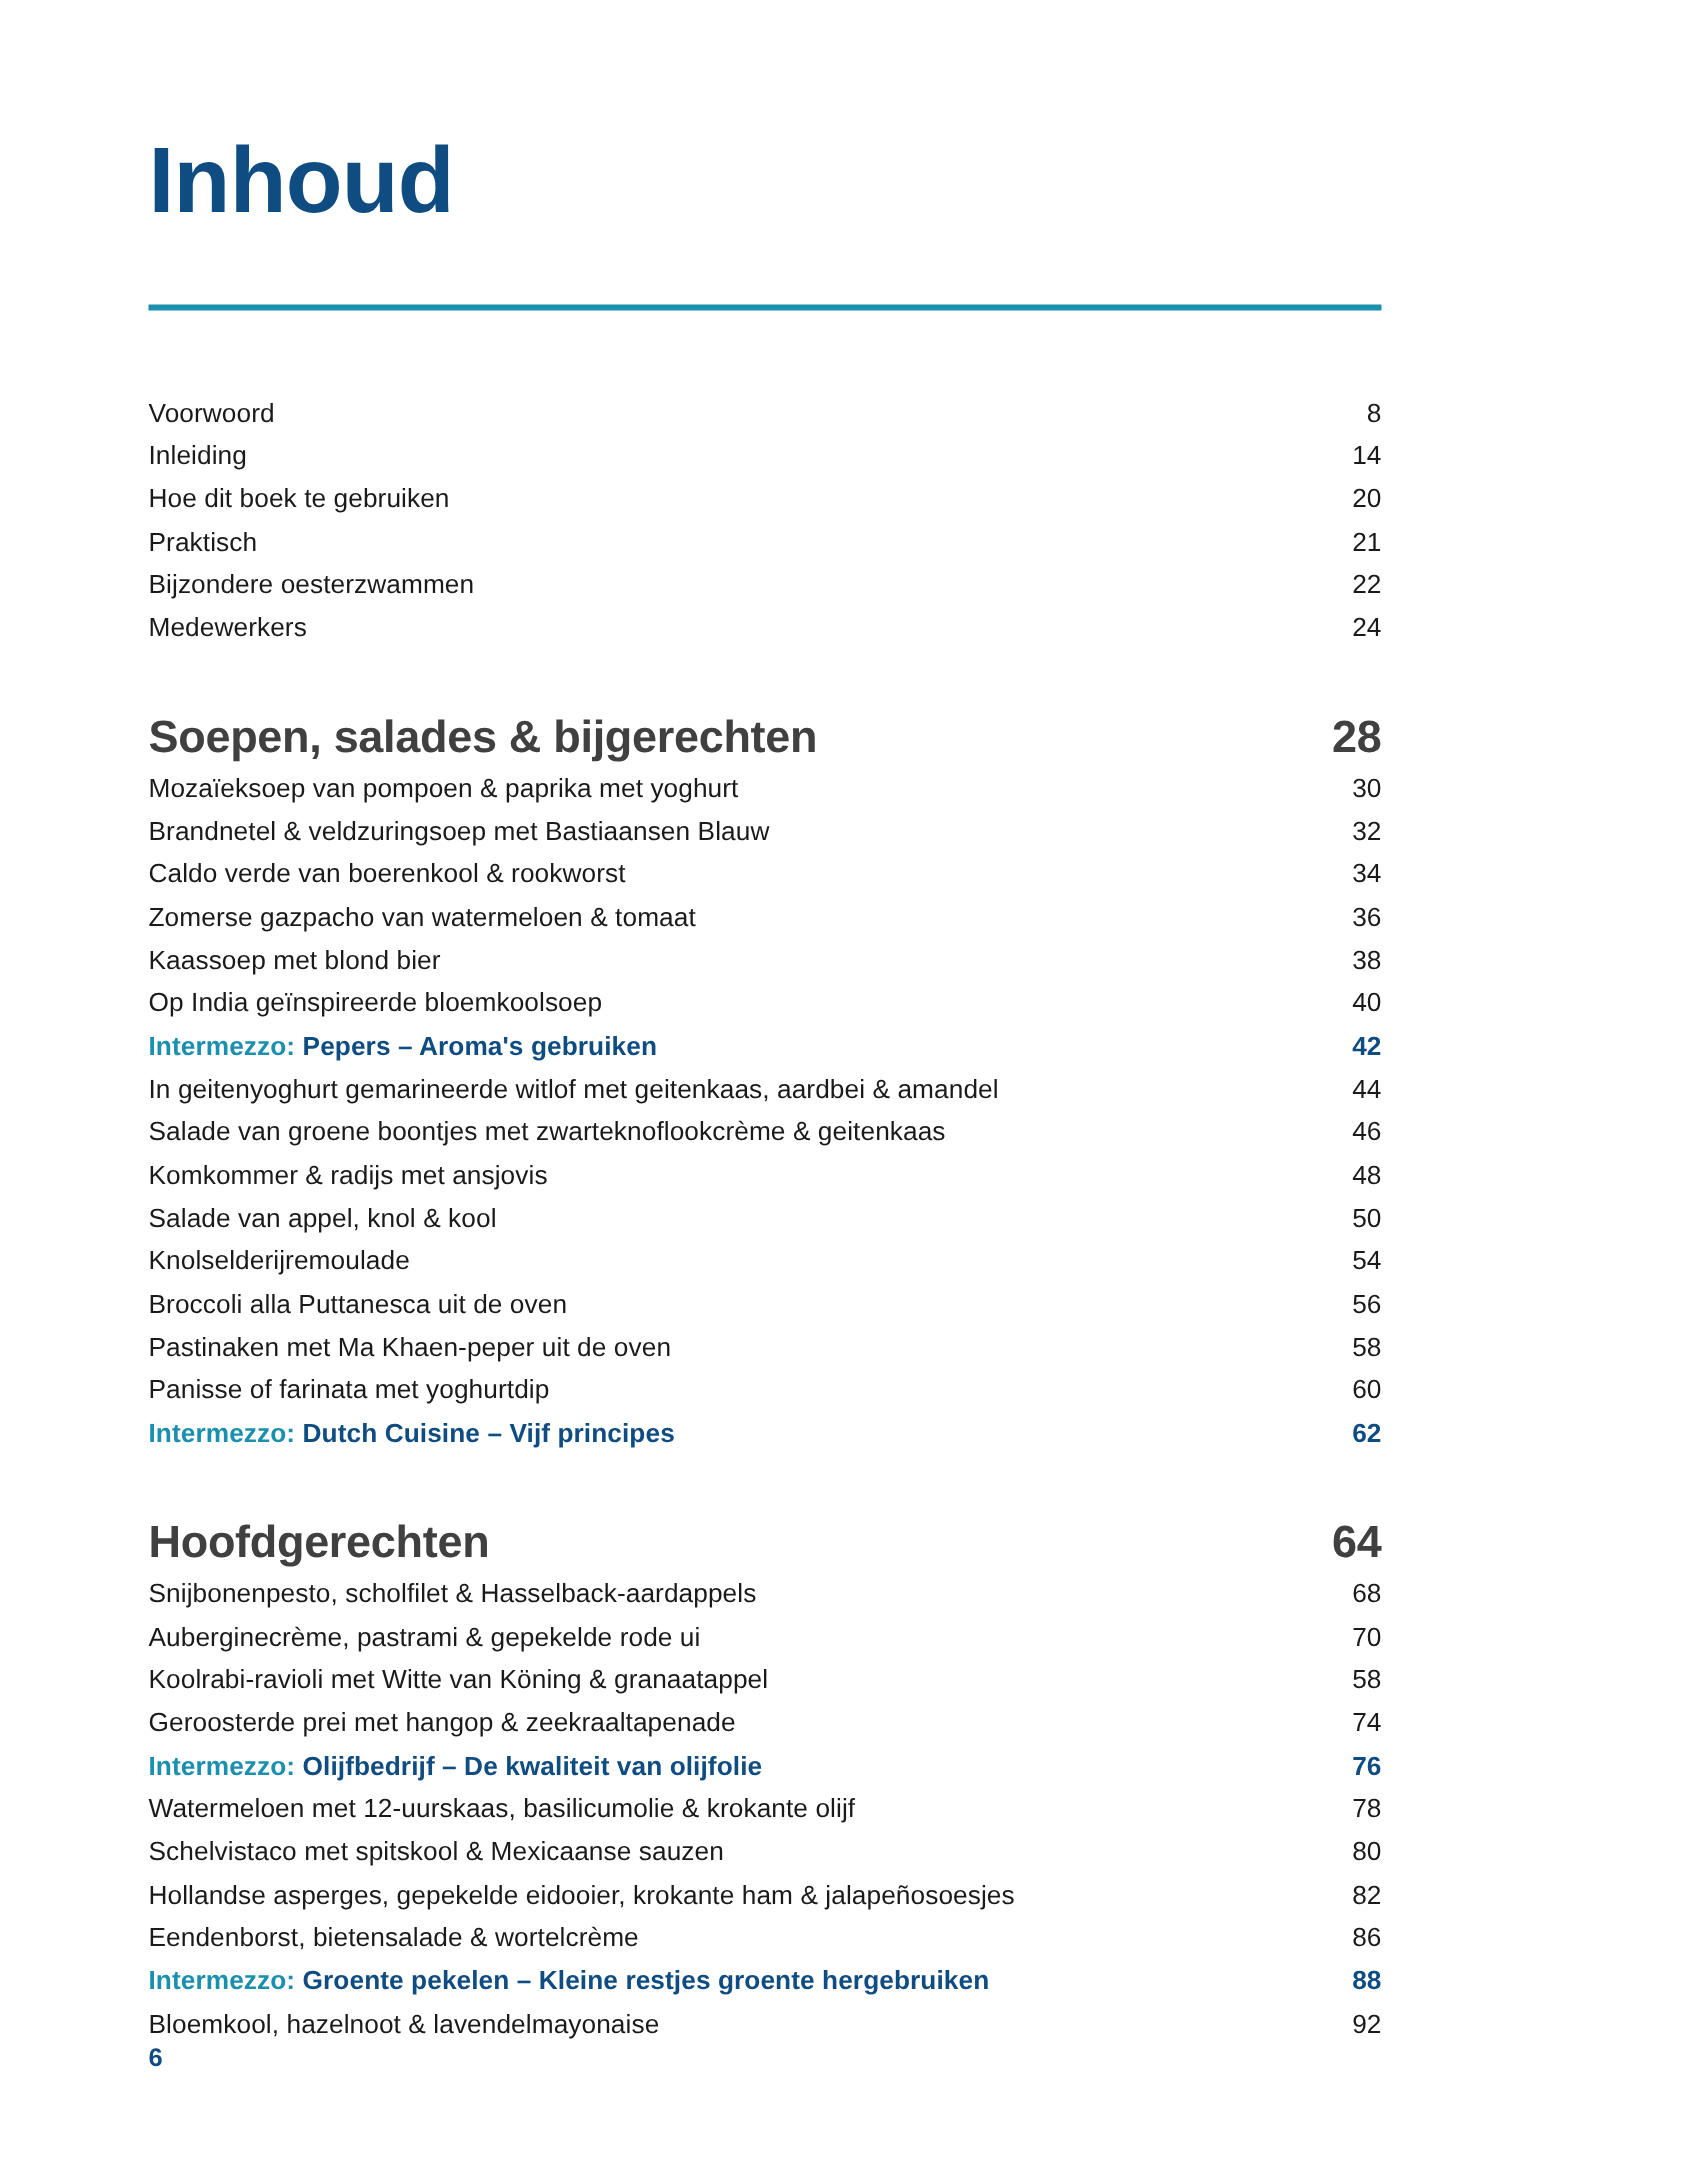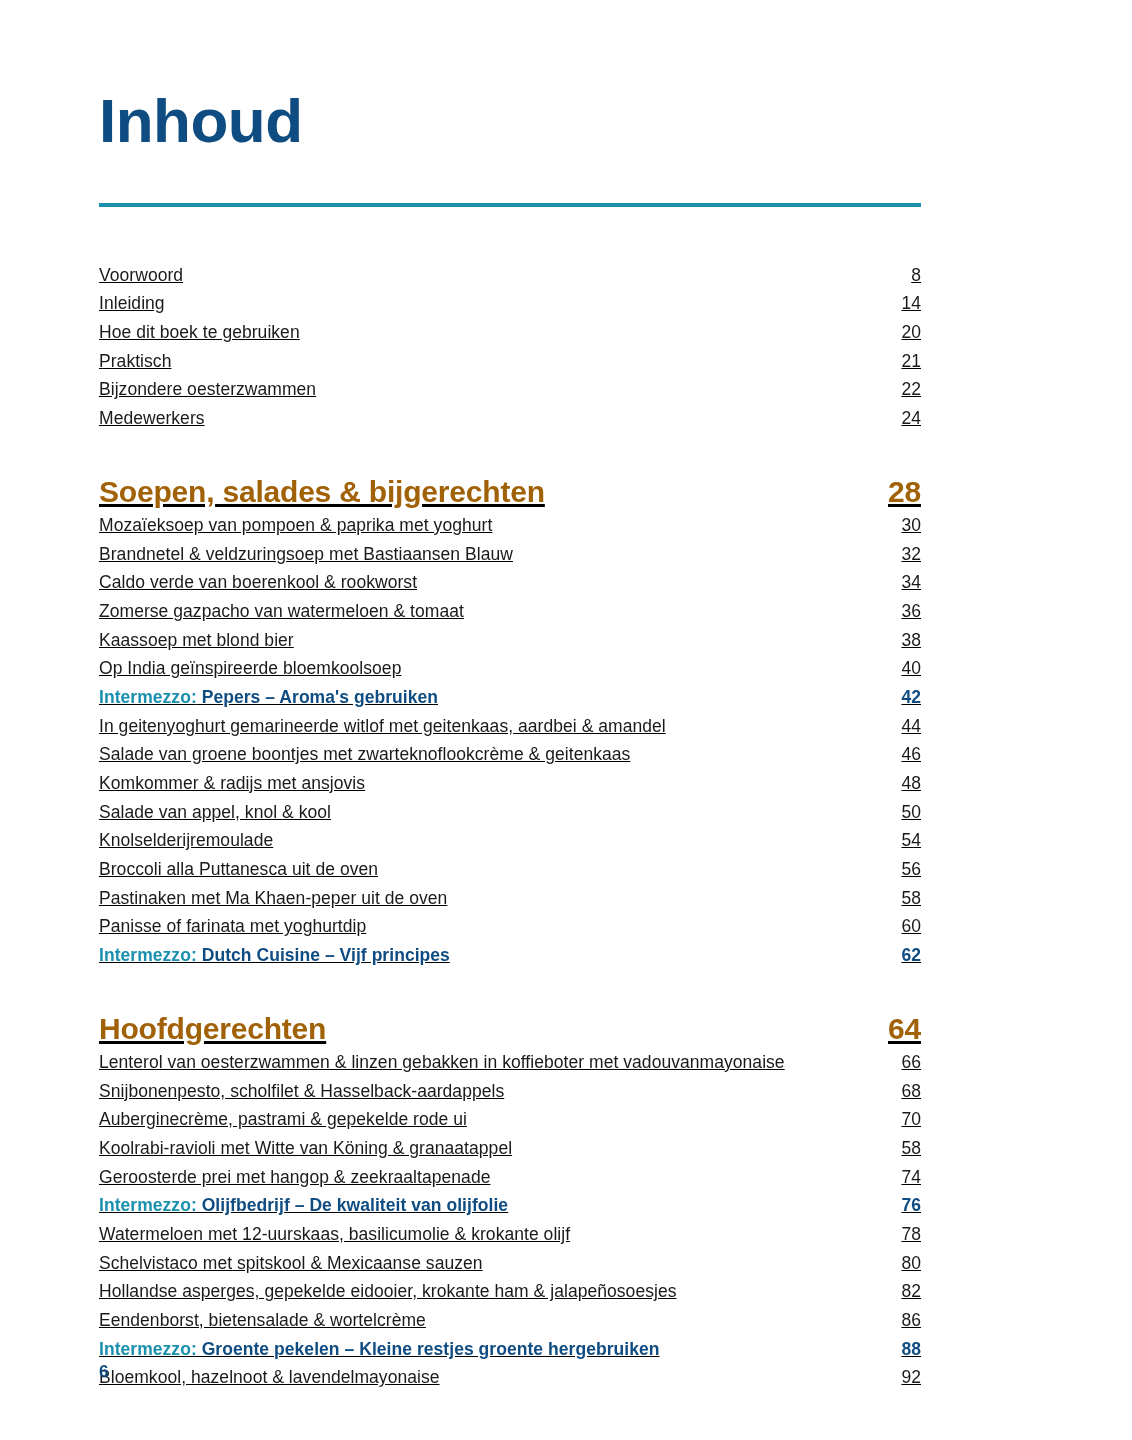--- a/index.html
+++ b/index.html
@@ -50,21 +50,20 @@
   .front-matter {
     margin-top: 54px;
   }
 
   .row {
     display: flex;
     align-items: flex-start;
     justify-content: space-between;
     line-height: 1;
     white-space: nowrap;
-    text-decoration: underline;
   }
 
   .row .label {
     font-size: 17.5px;
     color: #1a1a1a;
     letter-spacing: 0.05px;
   }
 
   .row .pageno {
     font-size: 17.5px;
@@ -84,21 +83,21 @@
   }
 
   .row.section-head {
     padding-bottom: 4px;
   }
 
   .row.section-head .label,
   .row.section-head .pageno {
     font-size: 30px;
     font-weight: bold;
-    color: #a16207;
+    color: #404040;
     letter-spacing: -0.2px;
   }
 
   .row.section-head .pageno {
     min-width: 56px;
   }
 
   
   .row.intermezzo {
     padding: 5.6px 0;
@@ -236,24 +235,20 @@
           <span class="label"><span class="tag">Intermezzo:</span> Dutch Cuisine  – Vijf principes</span>
           <span class="pageno">62</span>
         </div>
       </div>
       <div class="section">
         <div class="row section-head">
           <span class="label">Hoofdgerechten</span>
           <span class="pageno">64</span>
         </div>
         <div class="row entry">
-          <span class="label">Lenterol van oesterzwammen &amp; linzen gebakken in koffieboter met vadouvanmayonaise</span>
-          <span class="pageno">66</span>
-        </div>
-        <div class="row entry">
           <span class="label">Snijbonenpesto, scholfilet &amp; Hasselback-aardappels</span>
           <span class="pageno">68</span>
         </div>
         <div class="row entry">
           <span class="label">Auberginecrème, pastrami &amp; gepekelde rode ui</span>
           <span class="pageno">70</span>
         </div>
         <div class="row entry">
           <span class="label">Koolrabi-ravioli met Witte van Köning &amp; granaatappel</span>
           <span class="pageno">58</span>

